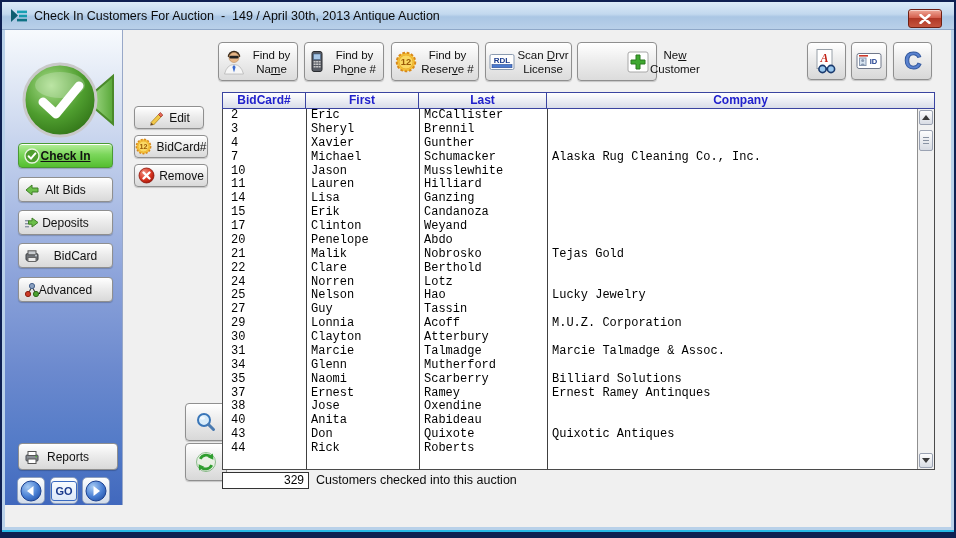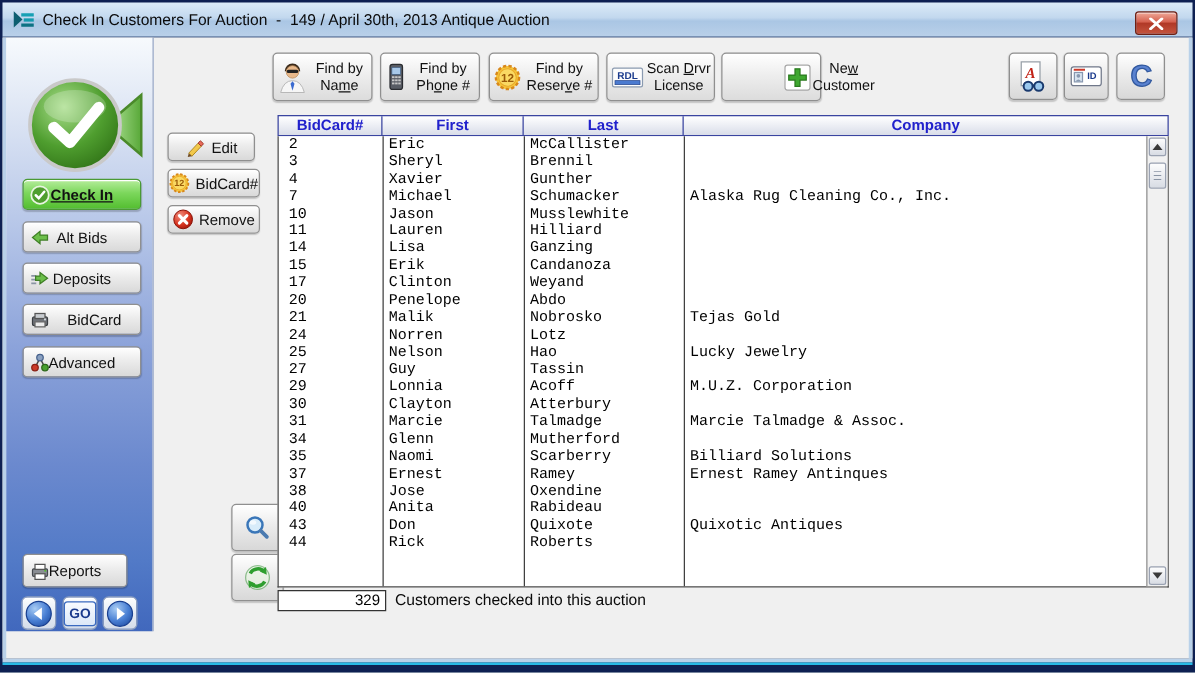--- a/index.html
+++ b/index.html
@@ -186,21 +186,21 @@
               <line x1="8" y1="4.5" x2="4" y2="12" stroke="#444" stroke-width="1.2"></line>
               <line x1="8" y1="4.5" x2="12" y2="12" stroke="#444" stroke-width="1.2"></line>
               <circle cx="8" cy="4" r="2.6" fill="#8aa0c0" stroke="#46618c"></circle>
               <circle cx="4" cy="12" r="2.6" fill="#cc3a28" stroke="#8a2014"></circle>
               <circle cx="12" cy="12" r="2.6" fill="#4aa030" stroke="#2c681a"></circle>
             </svg>
         </span>
         <span class="s-lbl">Advanced</span>
       </div>
 
-      <div class="side-btn" style="top:413px;width:84px;height:27px;">
+      <div class="side-btn" style="top:413px;width:100px;height:27px;">
         <span class="s-ic" style="top:5px;">
           <svg width="16" height="16" viewBox="0 0 16 16">
               <rect x="2" y="6" width="12" height="6" rx="1" fill="#8a8e94" stroke="#44484e"></rect>
               <rect x="4" y="2.5" width="8" height="4" fill="#fff" stroke="#555"></rect>
               <rect x="4" y="10" width="8" height="4.5" fill="#fff" stroke="#555"></rect>
               <circle cx="12.2" cy="7.6" r="0.8" fill="#52b82e"></circle>
             </svg>
         </span>
         <span class="s-lbl">Reports</span>
       </div>
@@ -490,20 +490,26 @@
               <div class="c3"></div>
             </div>
 
             <div class="trow">
               <div class="c0">21</div>
               <div class="c1">Malik</div>
               <div class="c2">Nobrosko</div>
               <div class="c3">Tejas Gold</div>
             </div>
 
+            <div class="trow">
+              <div class="c0">22</div>
+              <div class="c1">Clare</div>
+              <div class="c2">Berthold</div>
+              <div class="c3"></div>
+            </div>
 
             <div class="trow">
               <div class="c0">24</div>
               <div class="c1">Norren</div>
               <div class="c2">Lotz</div>
               <div class="c3"></div>
             </div>
 
             <div class="trow">
               <div class="c0">25</div>

